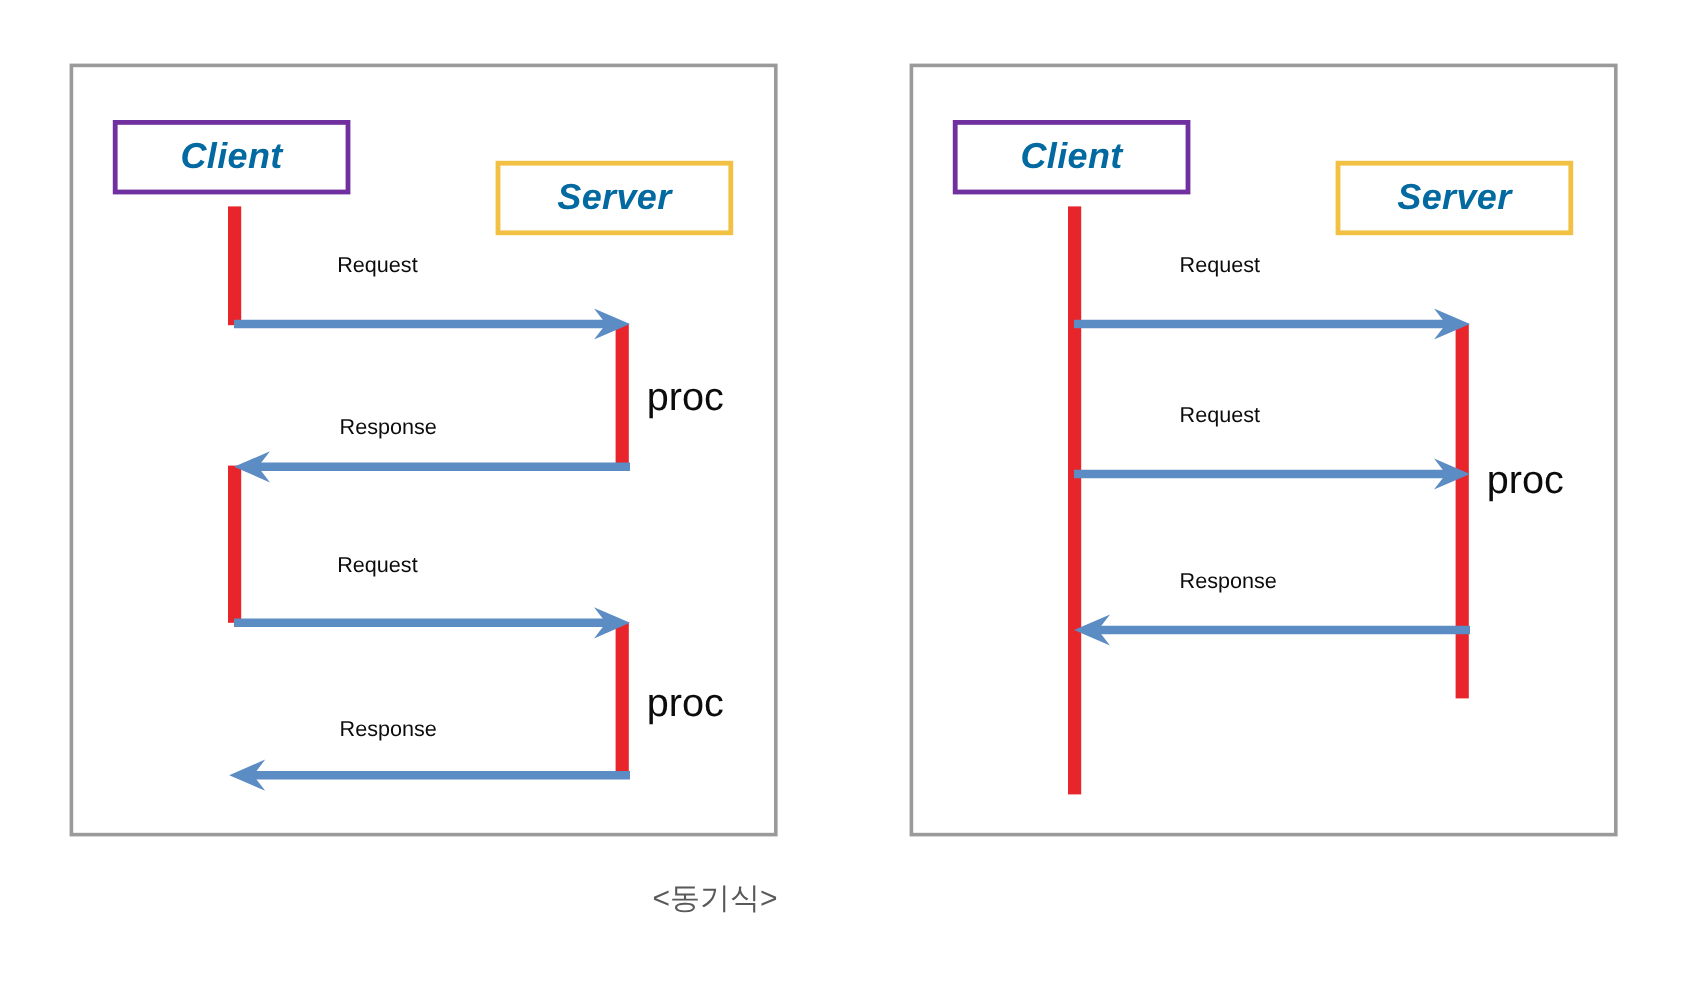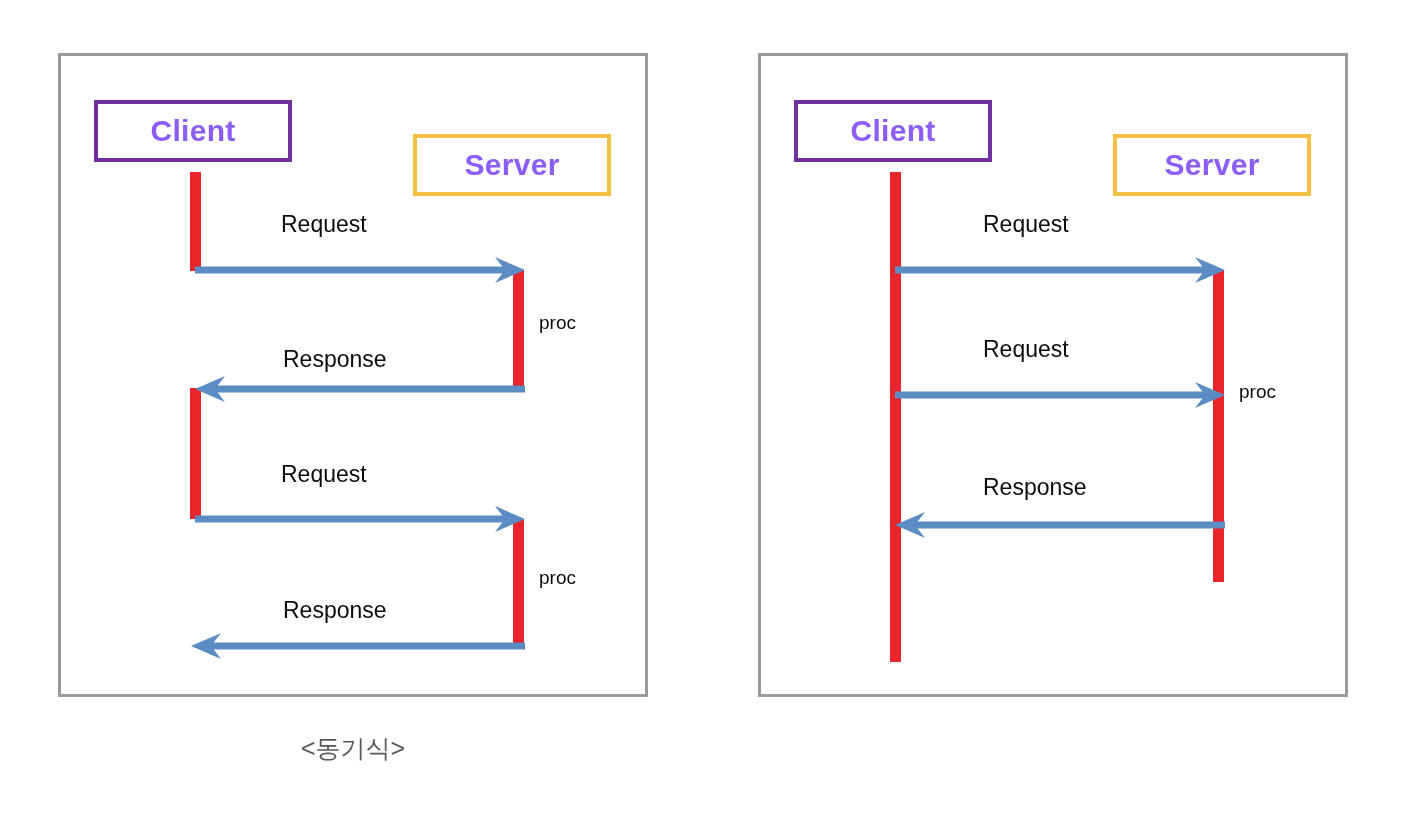--- a/index.html
+++ b/index.html
@@ -15,44 +15,44 @@
 
   
   .panel{position:absolute;background:#ffffff;border:3px solid #9a9a9a;box-sizing:border-box;}
   #panel-sync{left:58px;top:53px;width:590px;height:644px;}
   #panel-async{left:758px;top:53px;width:590px;height:644px;}
 
   
   .actor-box{
     position:absolute;box-sizing:border-box;background:#ffffff;
     display:flex;align-items:center;justify-content:center;
-    font-size:30px;font-weight:bold;color:#8b5cf6;letter-spacing:.3px;
+    font-size:30px;font-weight:bold;color:#0369a1;letter-spacing:.3px;font-style:italic;
   }
   .actor-client{border:4px solid #7030a0;}
   .actor-server{border:4px solid #f2c042;margin-top:34px;}
 
   
   .bar{position:absolute;background:#e8252a;}
 
   
   .msg{position:absolute;height:28px;}
   .msg svg{display:block;overflow:visible;}
   .msg-label{
-    position:absolute;font-size:23px;color:#0c0c0c;white-space:nowrap;
+    position:absolute;font-size:18px;color:#0c0c0c;white-space:nowrap;
   }
   .proc-label{
-    position:absolute;font-size:19px;color:#0c0c0c;white-space:nowrap;
+    position:absolute;font-size:33px;color:#0c0c0c;white-space:nowrap;
   }
 
   
   .caption{
     position:absolute;width:590px;text-align:center;
     font-size:25px;color:#595959;white-space:nowrap;
   }
-  #caption-sync{left:58px;top:732px;}
+  #caption-sync{left:58px;top:732px;text-align:right;}
   #caption-async{left:758px;top:732px;}
 </style>
 </head>
 <body>
 
 <div class="stage">
 
   <div class="panel" id="panel-sync">
 
     <div class="actor-box actor-client" style="left:33px;top:44px;width:198px;height:62px;">Client</div>

